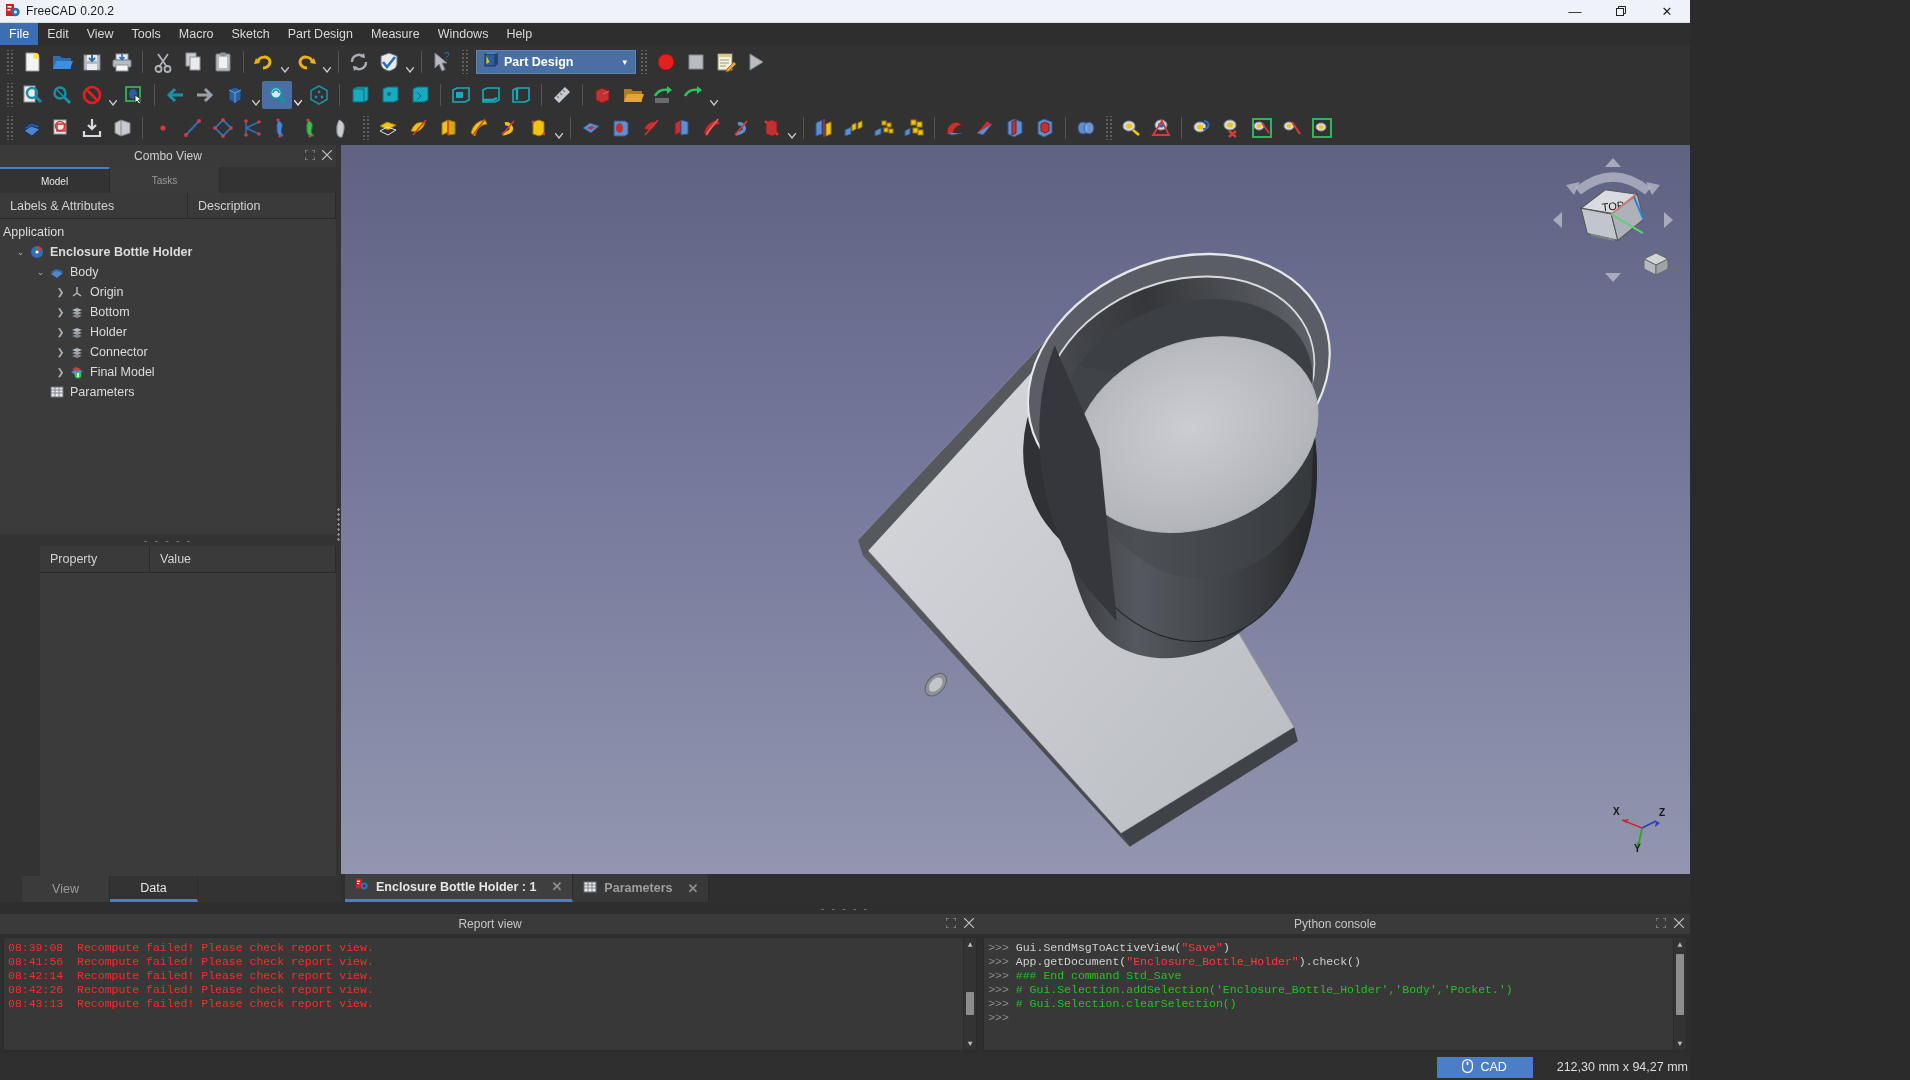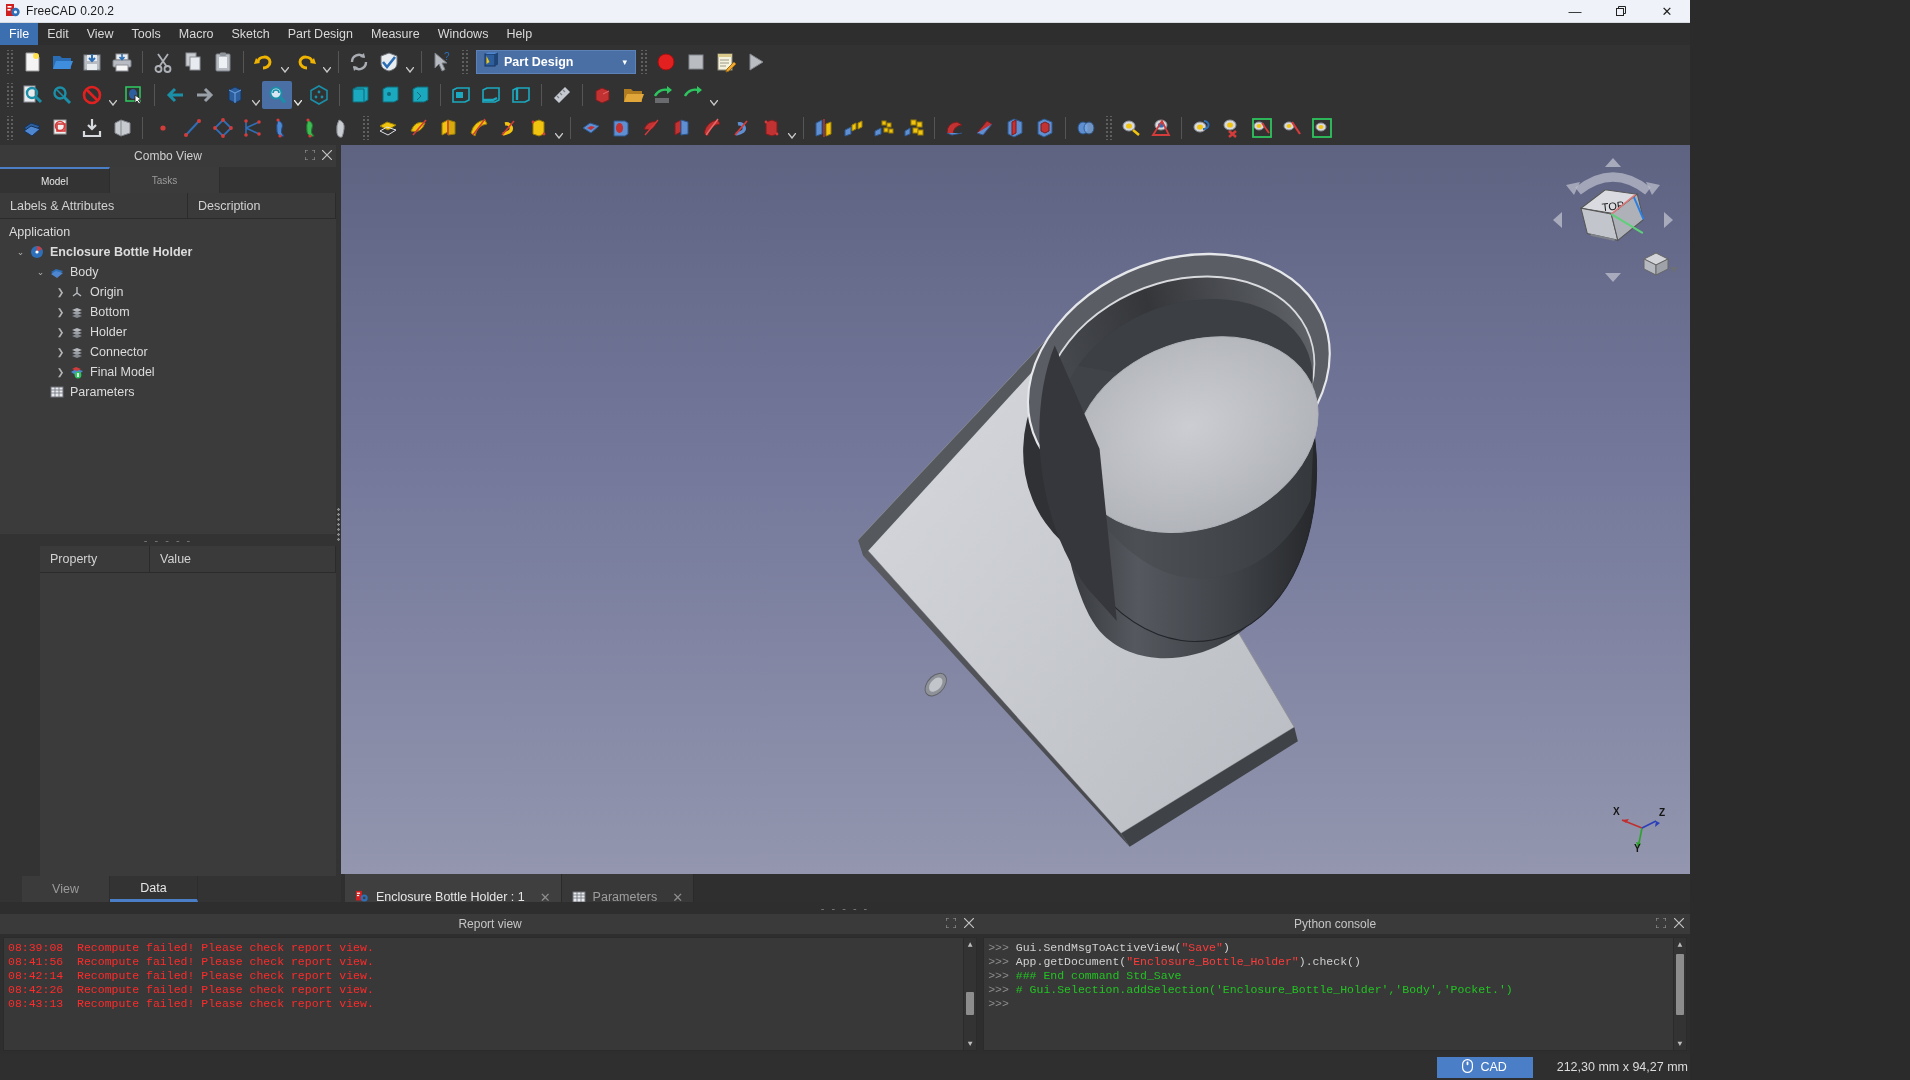--- a/index.html
+++ b/index.html
@@ -110,22 +110,22 @@
   
   .viewcol { flex: 1 1 auto; display: flex; flex-direction: column; min-width: 0; }
   .view3d {
     flex: 1 1 auto; position: relative; overflow: hidden;
     background: linear-gradient(180deg, #5f6382 0%, #73779a 42%, #9396ae 100%);
   }
   .navcube { position: absolute; right: 12px; top: 10px; width: 130px; height: 130px; }
   .axisind { position: absolute; right: 20px; bottom: 20px; width: 62px; height: 52px; }
   .viewtabs { height: 28px; flex: 0 0 28px; background: #2f2f2f; display: flex; align-items: stretch; padding-left: 4px; }
   .viewtabs .vtab {
-    display: flex; align-items: flex-start; gap: 7px; padding: 16px 10px; font-size: 12.5px;
-    color: #9e9e9e; background: #383838; border-right: 1px solid #2a2a2a;
+    display: flex; align-items: center; gap: 7px; padding: 4px 10px; font-size: 12.5px;
+    color: #9e9e9e; background: #383838; border-right: 1px solid #2a2a2a; font-weight: bold;
   }
   .viewtabs .vtab.active { background: #3f3f3f; color: #e6e6e6; border-bottom: 3px solid #4a7ec7; }
   .viewtabs .vtab .xbtn { color: #8d8d8d; font-size: 13px; padding-left: 8px; }
 
   
   .hsplit { height: 12px; flex: 0 0 12px; background: #2e2e2e; display:flex; align-items:center; justify-content:center; color:#7d7d7d; font-size:11px; letter-spacing:2px;}
   .bottomdocks { flex: 0 0 140px; display: flex; background: #2e2e2e; }
   .dock { display: flex; flex-direction: column; min-width: 0; }
   .dock.report { flex: 1 1 58%; }
   .dock.pycon { flex: 1 1 42%; }
@@ -860,21 +860,21 @@
         <div class="tab">Tasks</div>
       </div>
 
       <div class="colhdr">
         <div class="c1">Labels &amp; Attributes</div>
         <div class="c2">Description</div>
       </div>
 
       <div class="tree">
 
-        <div class="trow" style="padding-left:6px">
+        <div class="trow" style="">
           <span class="tlbl">Application</span>
         </div>
 
         <div class="trow bold" style="padding-left:14px">
           <span class="exp">⌄</span>
           <span class="tico">
             <svg width="14" height="14" viewBox="0 0 14 14">
                 <circle cx="7" cy="7" r="6" fill="#2d6fb8"></circle>
                 <path d="M7 1 a6 6 0 0 1 5 3 l-5 3 Z" fill="#d43b3b"></path>
                 <circle cx="7" cy="7" r="1.6" fill="#fff"></circle>
@@ -1170,20 +1170,21 @@
                 <path d="M0 0 L10 10 M10 0 L0 10" stroke="#c3c3c3" stroke-width="1.2"></path>
               </svg>
           </span>
         </span>
       </div>
       <div class="dockbody">
         <div class="pyline"><span class="prompt">&gt;&gt;&gt; </span><span>Gui.SendMsgToActiveView(</span><span class="str">"Save"</span><span>)</span></div>
         <div class="pyline"><span class="prompt">&gt;&gt;&gt; </span><span>App.getDocument(</span><span class="str">"Enclosure_Bottle_Holder"</span><span>).check()</span></div>
         <div class="pyline"><span class="prompt">&gt;&gt;&gt; </span><span class="cmt">### End command Std_Save</span></div>
         <div class="pyline"><span class="prompt">&gt;&gt;&gt; </span><span class="cmt"># Gui.Selection.addSelection('Enclosure_Bottle_Holder','Body','Pocket.')</span></div>
+        <div class="pyline"><span class="prompt">&gt;&gt;&gt; </span><span class="cmt"># Gui.Selection.clearSelection()</span></div>
         <div class="pyline"><span class="prompt">&gt;&gt;&gt; </span></div>
         <div class="scrollbar">
           <div class="arr">▲</div>
           <div class="thumbwrap">
               <div class="thumb" style="top:4%;height:70%"></div>
             </div>
           <div class="arr">▼</div>
         </div>
       </div>
     </div>

